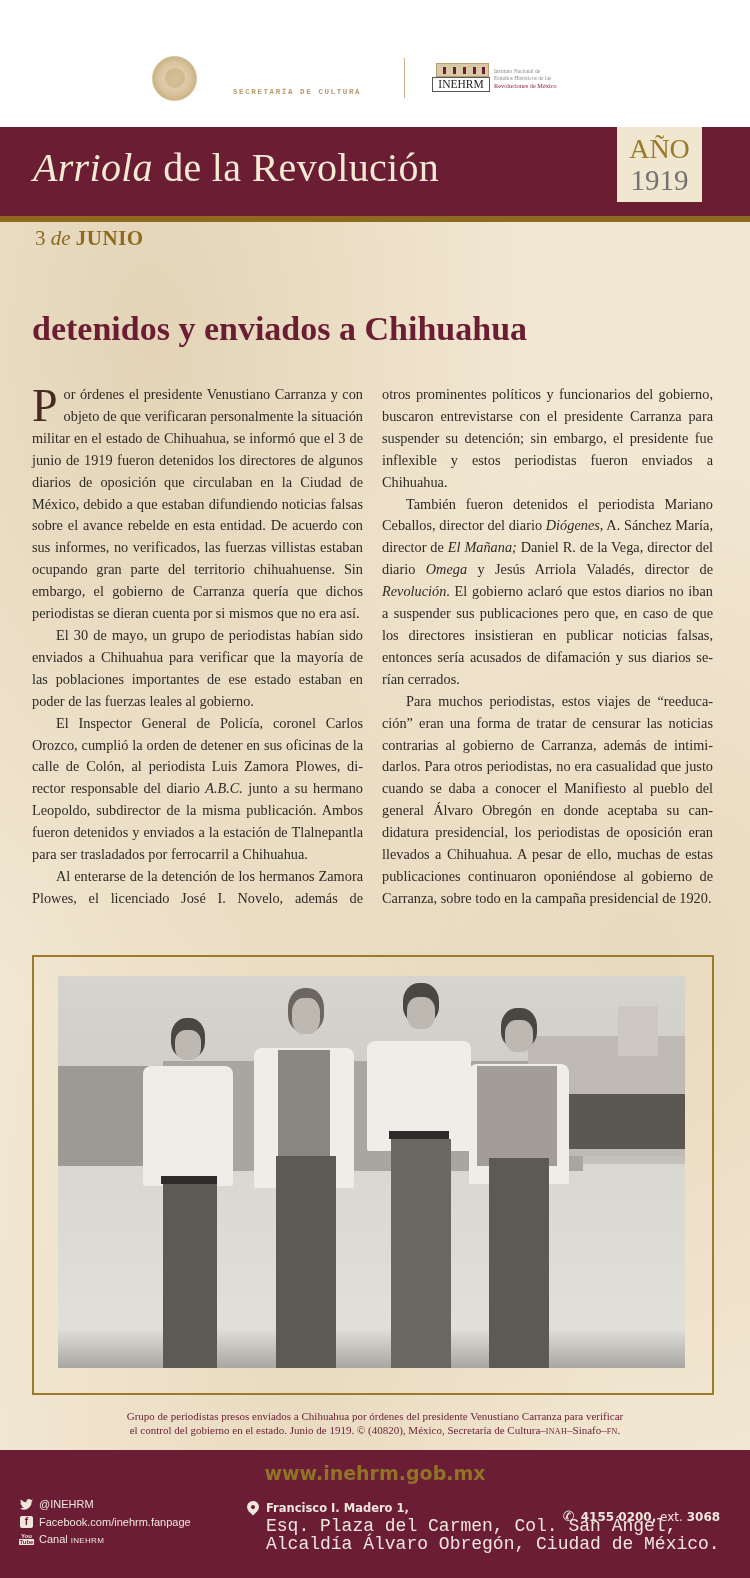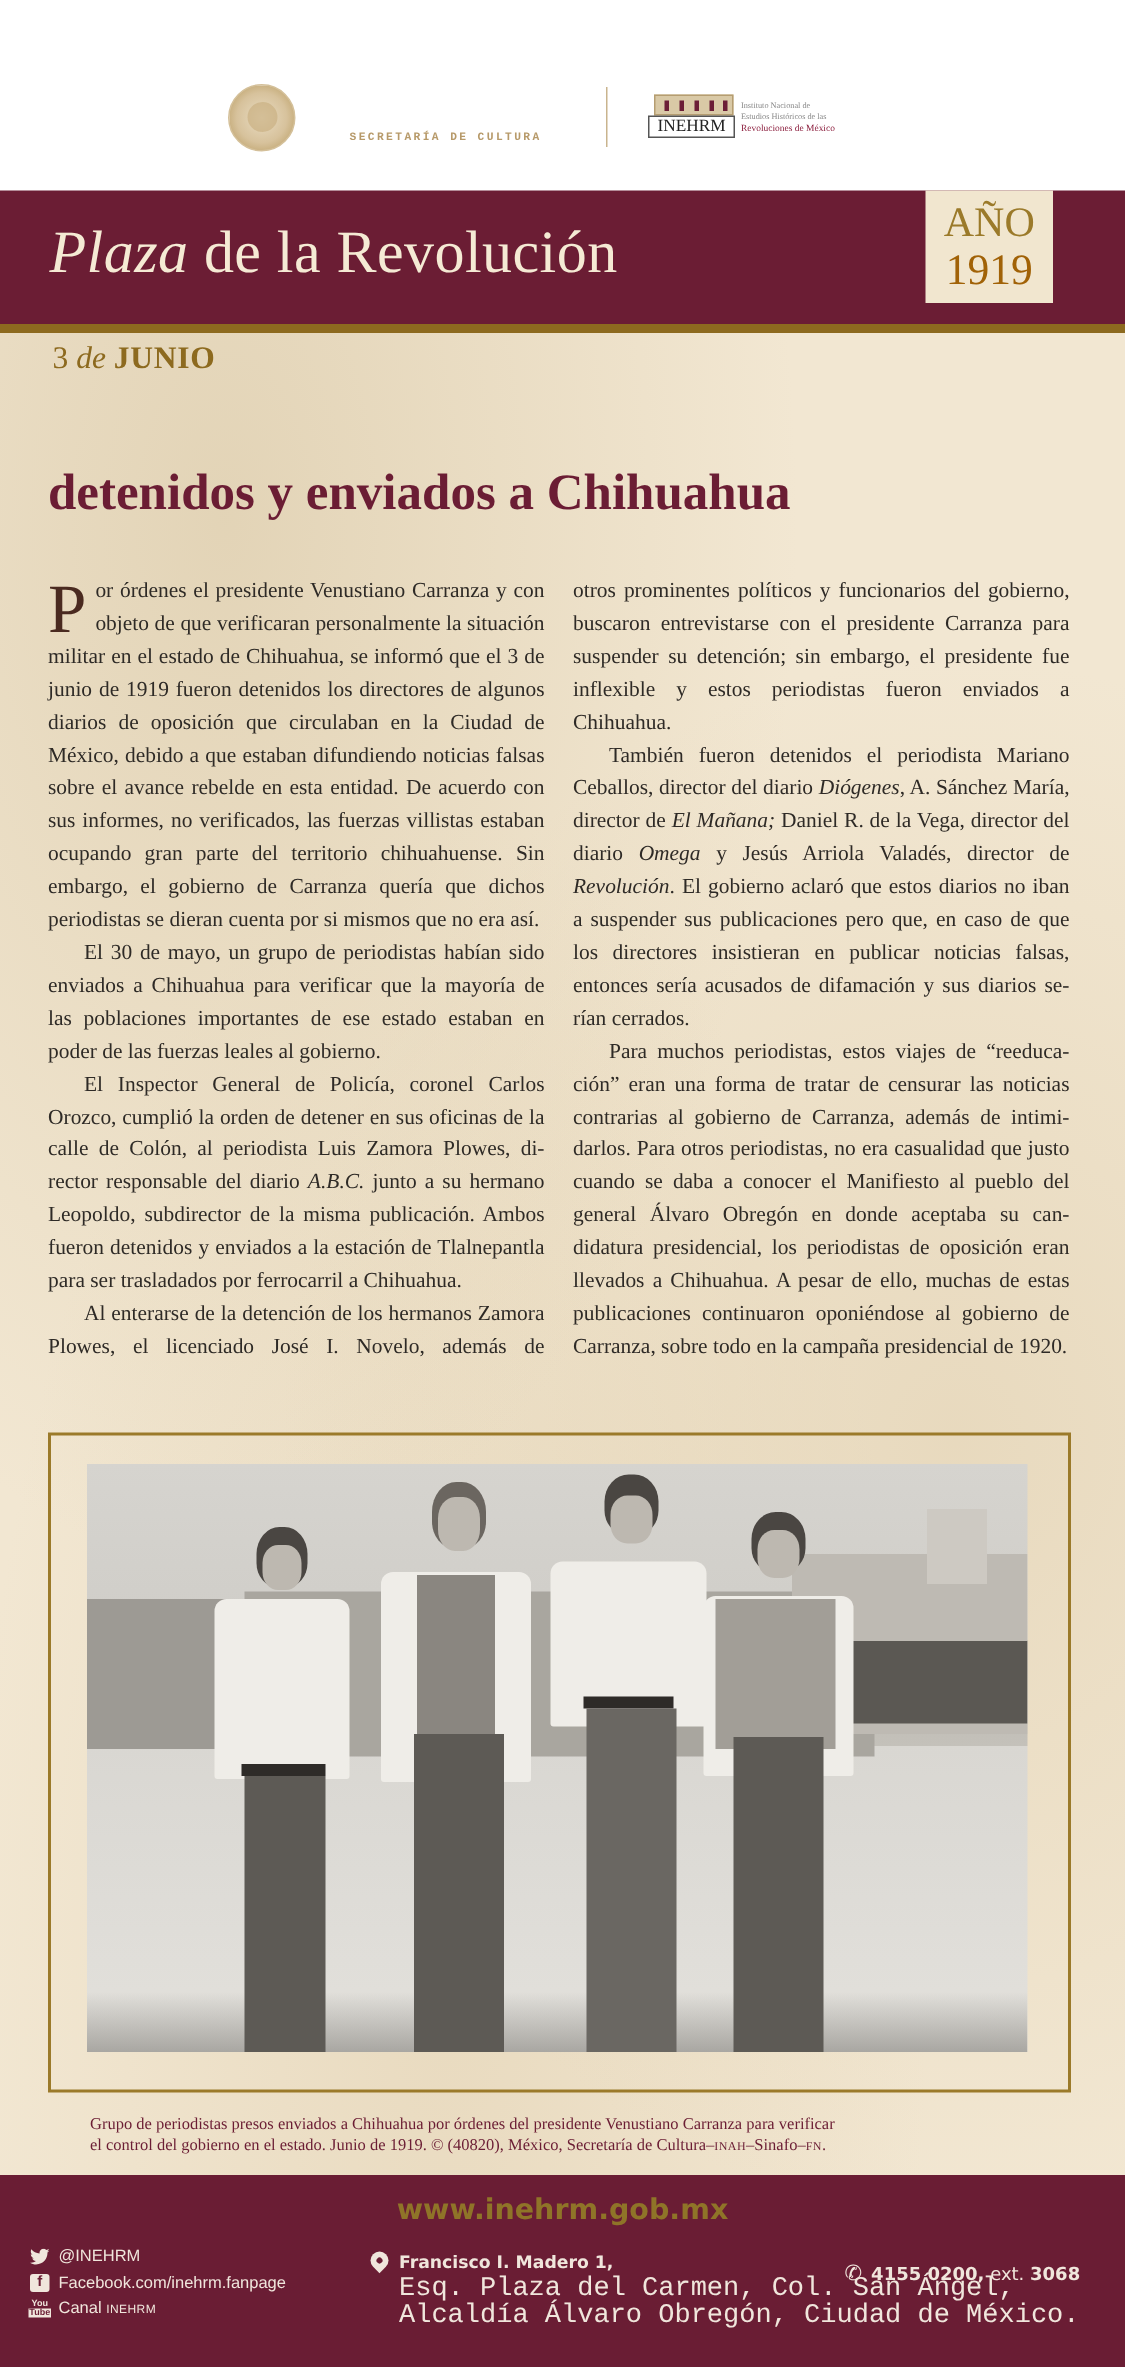--- a/index.html
+++ b/index.html
@@ -28,21 +28,21 @@
   .inehrm-text .red { color: #8b1d3d; font-size: 6.3px; }
 
   
   .header-band { position: absolute; left: 0; top: 127px; width: 750px; height: 89px; background: #6b1d34; }
   .gold-rule { position: absolute; left: 0; top: 216px; width: 750px; height: 6px; background: #8d6a1f; }
   .diario-title { position: absolute; left: 33px; top: 148px; font-family: "Liberation Serif", serif; font-size: 40px;
           color: #f5ead4; line-height: 1; letter-spacing: 0.3px; }
   .diario-title em { font-style: italic; }
   .year-box { position: absolute; left: 617px; top: 127px; width: 85px; height: 75px; background: #f1e6cf; text-align: center; }
   .year-label { display: block; font-family: "Liberation Serif", serif; font-size: 28px; color: #9b7a2a; line-height: 1; margin-top: 8px; }
-  .year-value { display: block; font-family: "Liberation Serif", serif; font-size: 29px; color: #a16207; line-height: 1; margin-top: 3px; }
+  .year-value { display: block; font-family: "Liberation Serif", serif; font-size: 29px; color: #737373; line-height: 1; margin-top: 3px; }
 
   
   .parchment { position: absolute; left: 0; top: 222px; width: 750px; height: 1228px;
           background:
             radial-gradient(ellipse at 20% 10%, rgba(214,196,160,.55), rgba(0,0,0,0) 45%),
             radial-gradient(ellipse at 85% 60%, rgba(222,204,170,.5), rgba(0,0,0,0) 50%),
             radial-gradient(ellipse at 40% 90%, rgba(225,208,176,.55), rgba(0,0,0,0) 50%),
             #f2e7d2; }
 
   .date-line { position: absolute; left: 35px; top: 228px; font-family: "Liberation Serif", serif; font-size: 21px;
@@ -73,21 +73,21 @@
   .photo .tower { position: absolute; left: 560px; top: 30px; width: 40px; height: 50px; background: #cdc9c2; }
   .photo .shadow { position: absolute; left: 0; bottom: 0; width: 627px; height: 40px; background: linear-gradient(180deg, rgba(0,0,0,0), rgba(60,58,54,.35)); }
   .man { position: absolute; bottom: 0; }
   .man .head { position: absolute; border-radius: 45% 45% 40% 40%; background: #4a4642; }
   .man .face { position: absolute; border-radius: 40%; background: #bdb8b0; }
   .man .torso { position: absolute; background: #efede8; border-radius: 8px 8px 2px 2px; }
   .man .vest { position: absolute; background: #8a8680; }
   .man .legs { position: absolute; background: #5d5a55; }
   .man .belt { position: absolute; background: #2e2b28; height: 8px; }
 
-  .caption { position: absolute; left: 60px; top: 1409px; width: 630px; font-family: "Liberation Serif", serif;
+  .caption { position: absolute; left: 60px; top: 1409px; width: 630px; text-align: center; font-family: "Liberation Serif", serif;
           font-size: 11px; line-height: 14px; color: #6b1d34; }
 
   
   .footer { position: absolute; left: 0; top: 1450px; width: 750px; height: 128px; background: #6a1d34; }
   .footer-url { position: absolute; left: 0; top: 1462px; width: 750px; text-align: center; font-family: "DejaVu Sans", sans-serif;
           font-weight: 700; font-size: 19px; color: #8f7428; }
   .social { position: absolute; left: 20px; top: 1498px; font-family: "Liberation Sans", sans-serif; font-size: 11px; color: #f0e6dc; }
   .social-row { display: flex; align-items: flex-start; height: 17.5px; }
   .social-row .ic { width: 13px; height: 12px; margin-right: 6px; display: inline-flex; align-items: center; justify-content: center; }
   .fb { background: #f0e6dc; color: #6a1d34; font-weight: 700; font-size: 10px; border-radius: 2px; }
@@ -119,21 +119,21 @@
   </div>
   <div class="inehrm-box">INEHRM</div>
   <div class="inehrm-text">
     <div>Instituto Nacional de</div>
     <div>Estudios Históricos de las</div>
     <div class="red">Revoluciones de México</div>
   </div>
 </div>
 
 <div class="header-band"></div>
-<div class="diario-title"><em>Plaza</em><span> de la Revolución</span></div>
+<div class="diario-title"><em>Arriola</em><span> de la Revolución</span></div>
 <div class="year-box">
   <span class="year-label">AÑO</span>
   <span class="year-value">1919</span>
 </div>
 <div class="gold-rule"></div>
 
 <div class="parchment"></div>
 
 <div class="date-line">
   <span>3</span>

